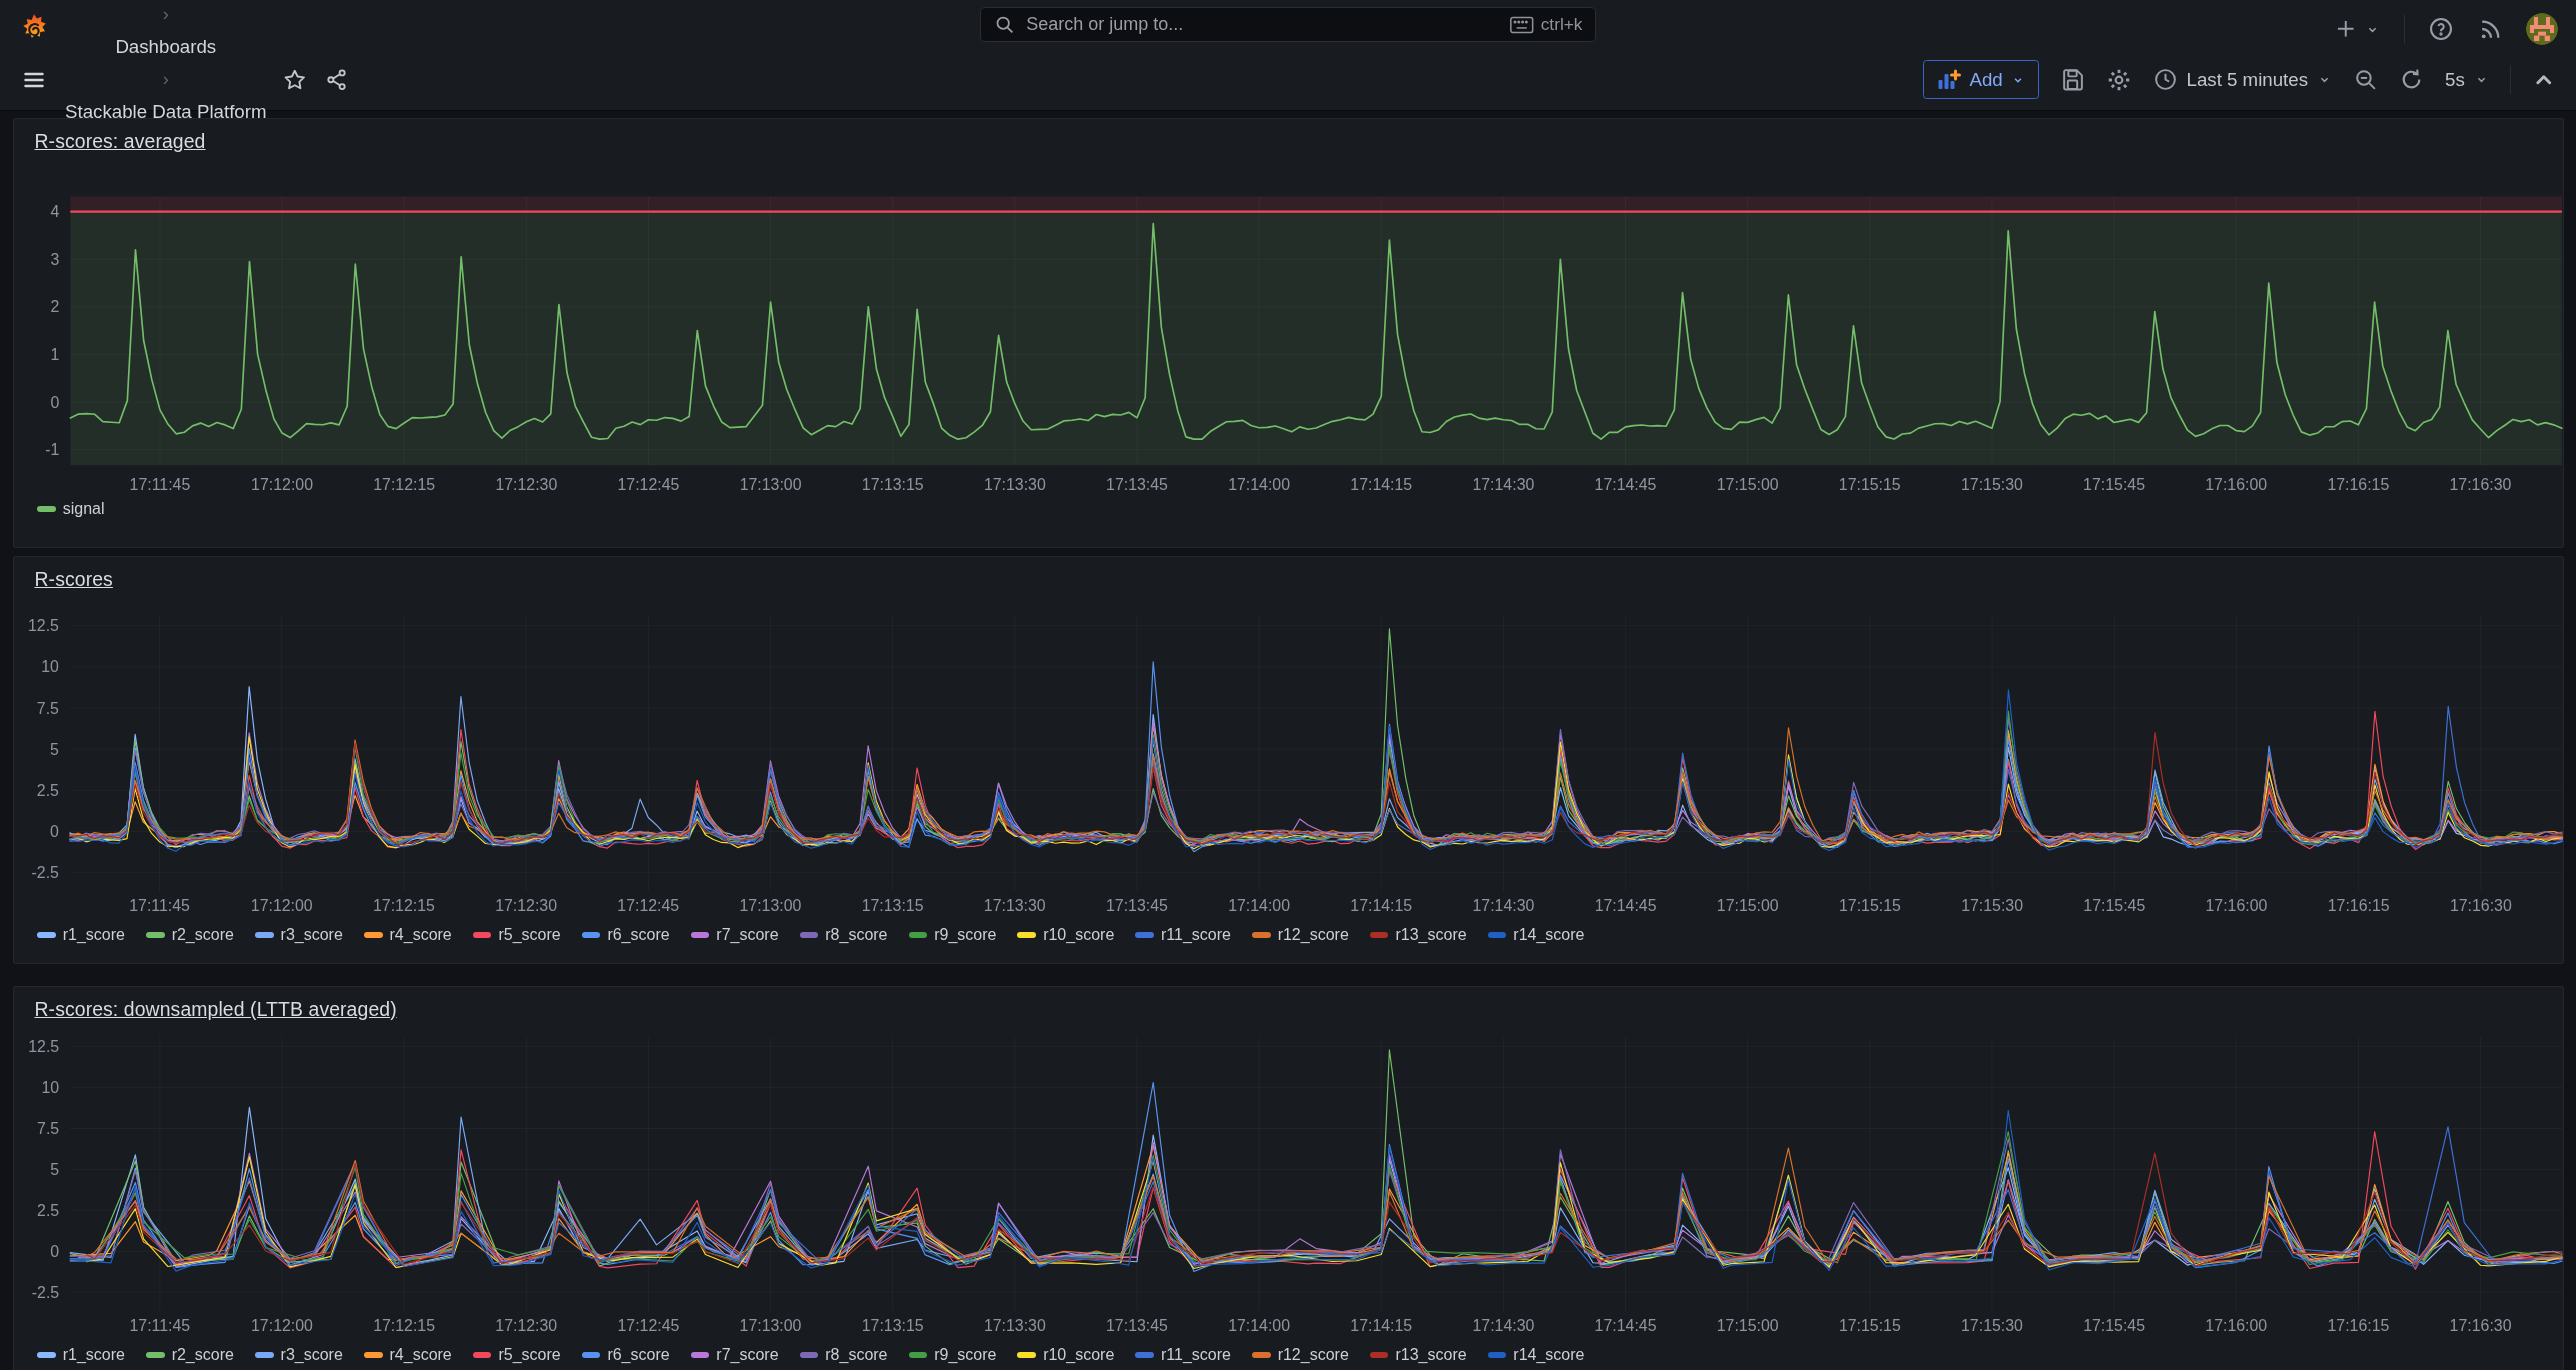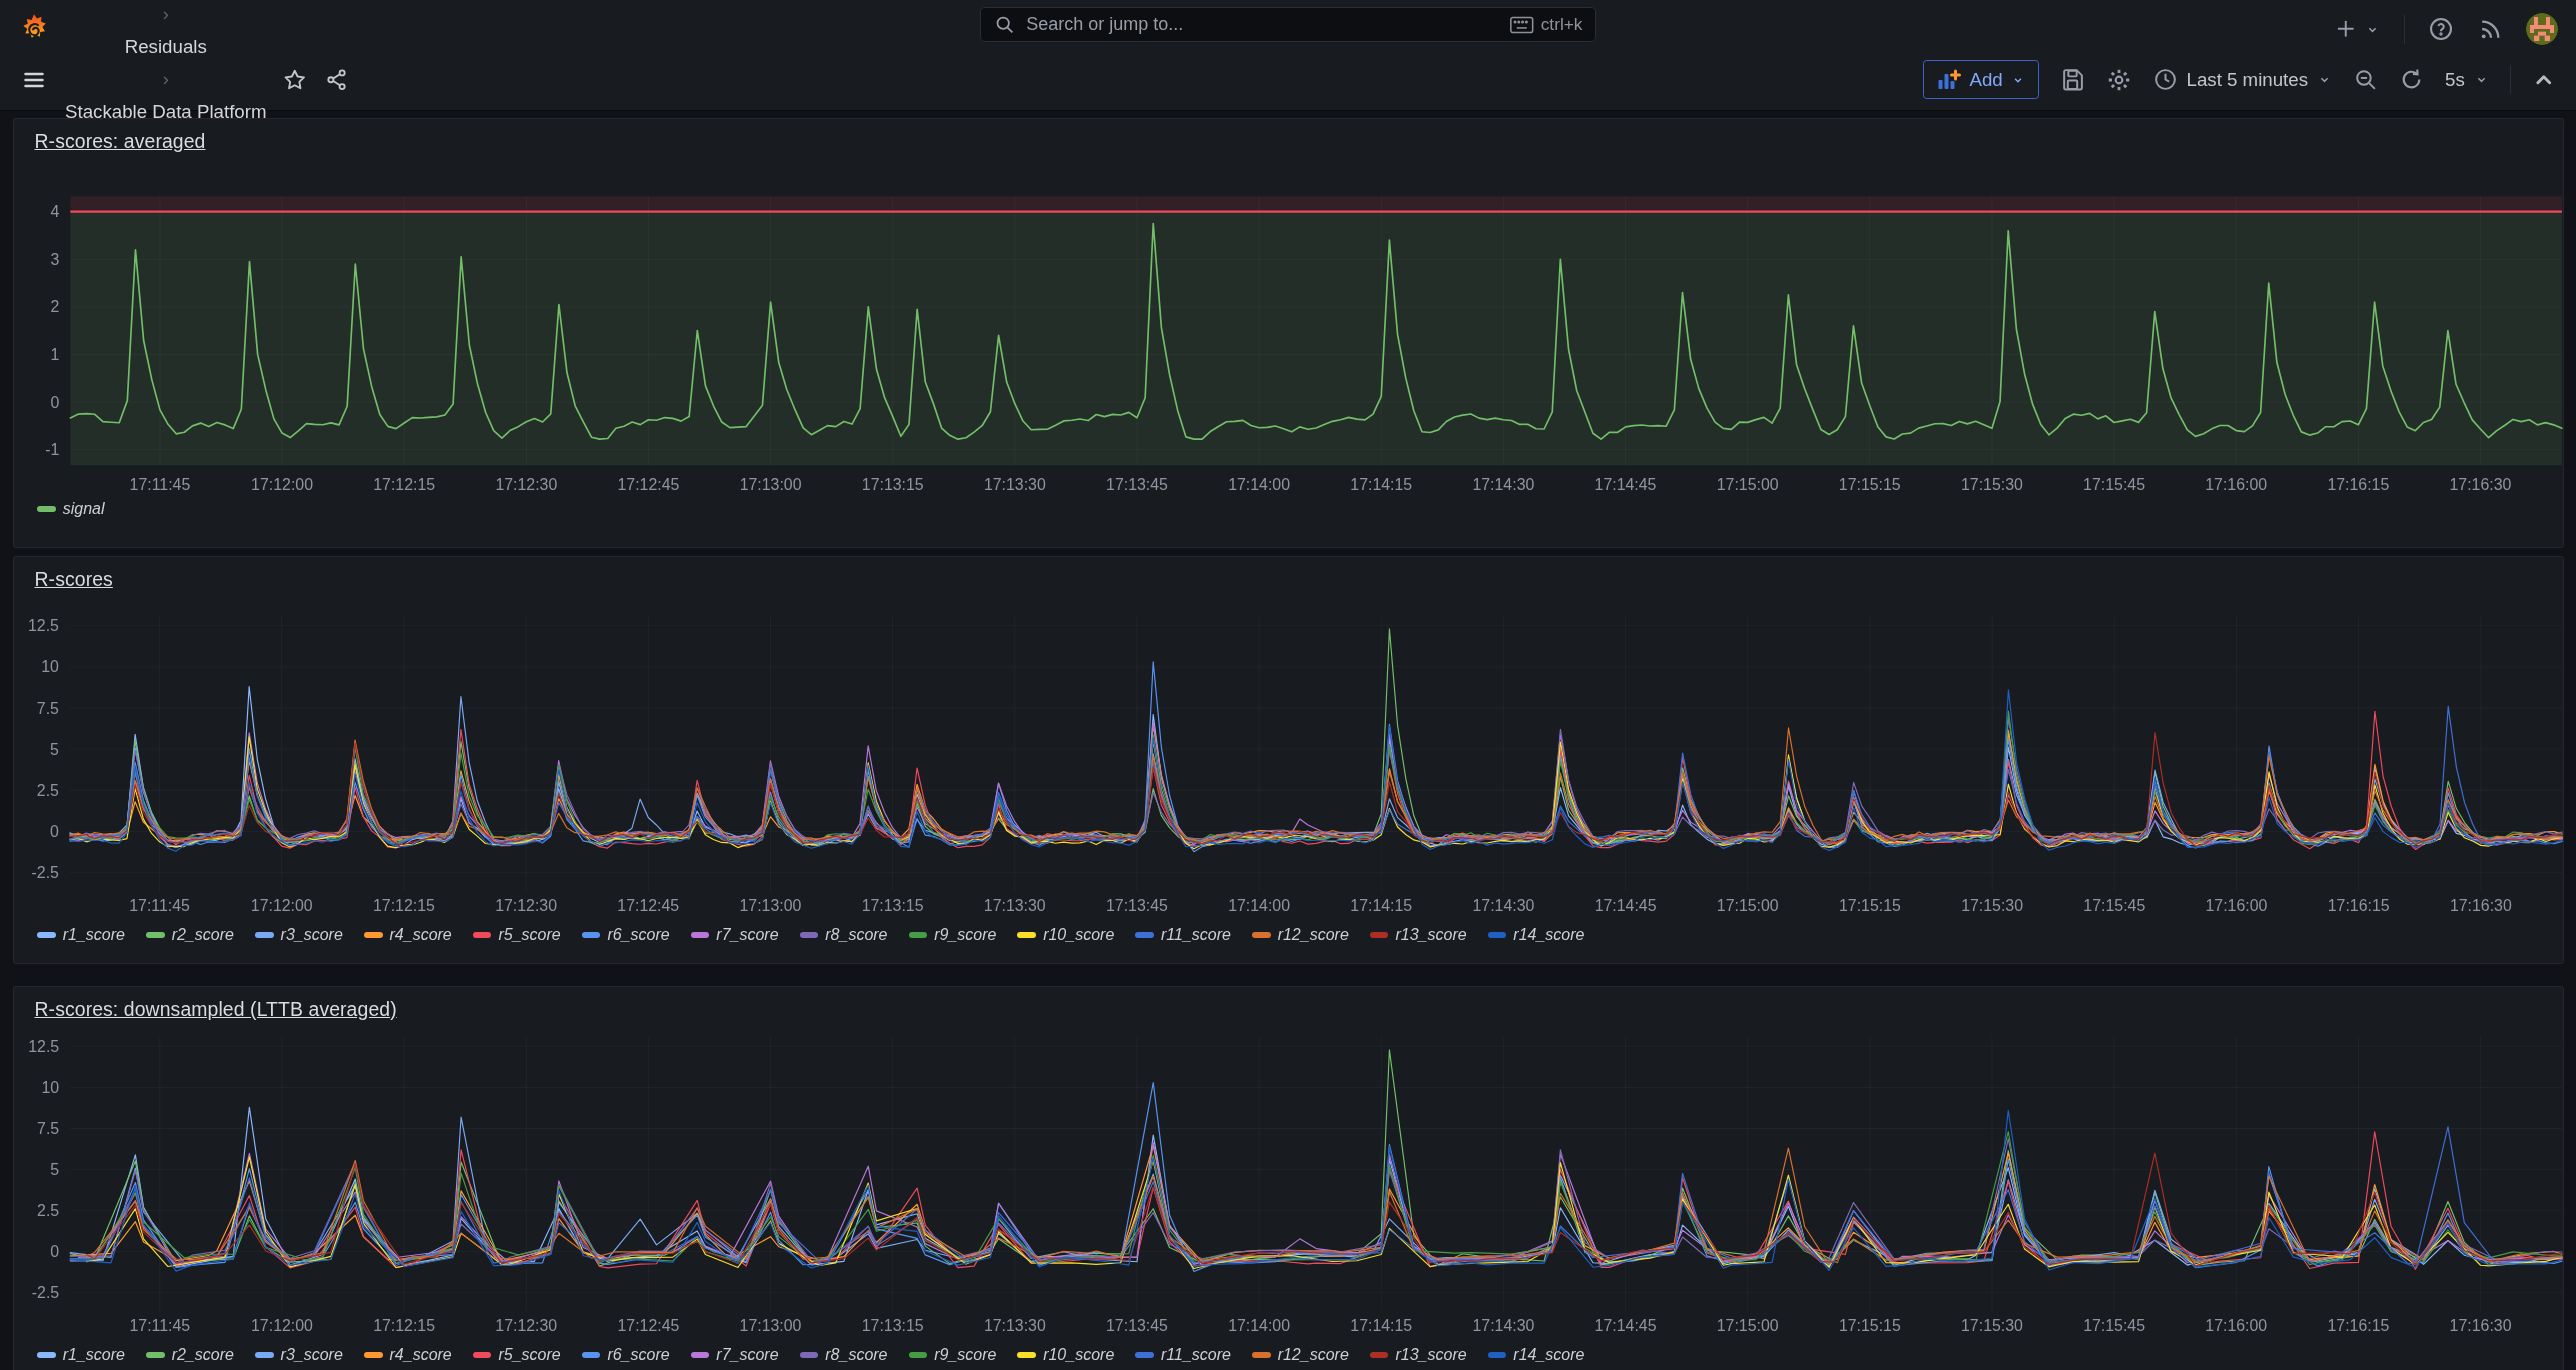--- a/index.html
+++ b/index.html
@@ -38,21 +38,21 @@
   
   .panel{position:absolute;left:12.5px;width:2551px;background:#181b1f;
          border:0.7px solid #25272e;border-radius:2.1px;box-sizing:border-box;}
   #panel1{top:118px;height:430px;}
   #panel2{top:556px;height:408px;}
   #panel3{top:986px;height:401px;}
   .panel-title{position:absolute;left:21px;top:11px;font-size:19.4px;font-weight:500;
                color:#dcdde2;letter-spacing:0.1px;cursor:pointer;text-decoration:underline;}
   svg.chart{position:absolute;left:0;top:0;}
   .legend{position:absolute;left:23.5px;display:flex;align-items:center;gap:21px;
-          font-size:16px;color:#cfd0d5;white-space:nowrap;font-style:italic;}
+          font-size:16px;color:#cfd0d5;white-space:nowrap;}
   .legend-item{display:flex;align-items:center;gap:7px;cursor:pointer;}
   .legend-pill{width:18.7px;height:6.2px;border-radius:3.5px;}
   svg text{font-family:"Liberation Sans",sans-serif;}
 </style>
 </head>
 <body>
 
 <div class="app">
 
   <header class="topnav">
@@ -138,21 +138,21 @@
       <svg width="26" height="26" viewBox="0 0 24 24" fill="#d5d6da">
         <rect x="3" y="5.2" width="18" height="2.4" rx="1.2"></rect>
         <rect x="3" y="10.8" width="18" height="2.4" rx="1.2"></rect>
         <rect x="3" y="16.4" width="18" height="2.4" rx="1.2"></rect>
       </svg>
     </span>
 
     <div class="crumbs">
       <span class="crumb">Home</span>
       <span class="crumb-sep">›</span>
-      <span class="crumb">Residuals</span>
+      <span class="crumb">Dashboards</span>
       <span class="crumb-sep">›</span>
       <span class="crumb">Stackable Data Platform</span>
       <span class="crumb-sep">›</span>
       <span class="crumb current">Spectral Residuals</span>
     </div>
 
     <div class="crumb-icons">
       <span class="icon-btn">
         <svg width="23.5" height="23.5" viewBox="0 0 24 24" fill="none" stroke="#c4c6cc" stroke-width="1.9" stroke-linejoin="round">
           <polygon points="12,2.8 14.9,8.7 21.4,9.6 16.7,14.2 17.8,20.7 12,17.6 6.2,20.7 7.3,14.2 2.6,9.6 9.1,8.7"></polygon>

